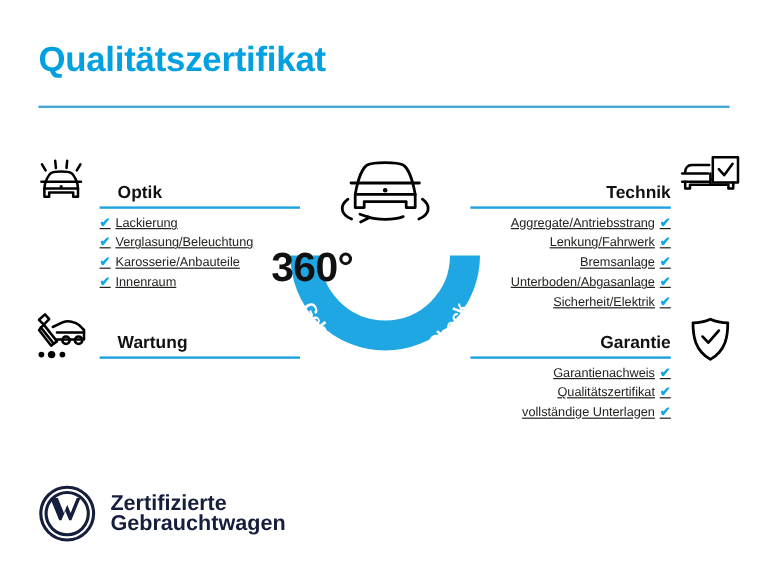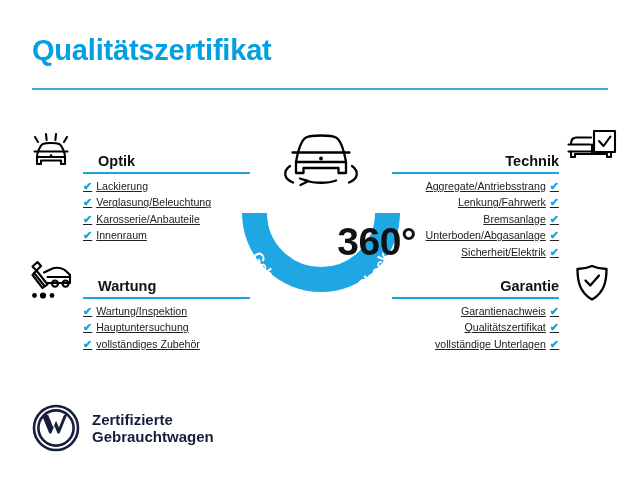--- a/index.html
+++ b/index.html
@@ -101,39 +101,39 @@
   
   #badge {
     position: absolute;
     left: 226px; top: 128px;
     width: 190px; height: 180px;
   }
   #badge svg { display: block; }
   #badge-value {
     position: absolute;
     left: 0; right: 0;
-    top: 92px;
-    text-align: right;
-    font-size: 39px;
+    top: 76px;
+    text-align: left;
+    font-size: 34px;
     font-weight: bold;
     color: #111111;
     letter-spacing: -0.5px;
   }
 
   
   #footer-logo {
     position: absolute;
     left: 32px; top: 404px;
     display: flex;
     align-items: center;
   }
   #footer-mark { width: 48px; height: 48px; }
   #footer-text {
     margin-left: 12px;
-    font-size: 15px;
+    font-size: 18px;
     font-weight: bold;
     color: #151E3C;
     line-height: 17px;
     white-space: nowrap;
   }
 </style>
 </head>
 <body>
 
 <div id="page">
@@ -181,25 +181,20 @@
       <circle cx="16" cy="36.5" r="3.1" fill="#000" stroke="none"></circle>
       <circle cx="25" cy="36.5" r="2.4" fill="#000" stroke="none"></circle>
     </svg>
   </div>
 
   <div class="section left" id="sec-wartung">
     <div class="sec-head">
       <div class="sec-title">Wartung</div>
       <div class="sec-rule"></div>
     </div>
-    <ul class="items">
-      <li><span class="chk">✔</span><span>Wartung/Inspektion</span></li>
-      <li><span class="chk">✔</span><span>Hauptuntersuchung</span></li>
-      <li><span class="chk">✔</span><span>vollständiges Zubehör</span></li>
-    </ul>
   </div>
 
   <div class="sec-icon" id="icon-technik">
     <svg width="52" height="44" viewBox="0 0 52 44" fill="none" stroke="#000" stroke-width="2.1" stroke-linecap="round" stroke-linejoin="round">
       <rect x="28" y="3" width="21" height="21"></rect>
       <path d="M33 13 L37.5 18 L44.5 8.5"></path>
       <path d="M5 15.5 C5 12 7 9.5 10.5 9.5 L25 9.5"></path>
       <path d="M2.5 16.5 L24 16.5"></path>
       <path d="M2.5 23.5 L26 23.5"></path>
       <path d="M5 23.5 L5 29 L9 29 L9 26 L41 26 L41 29 L45 29 L45 26"></path>

